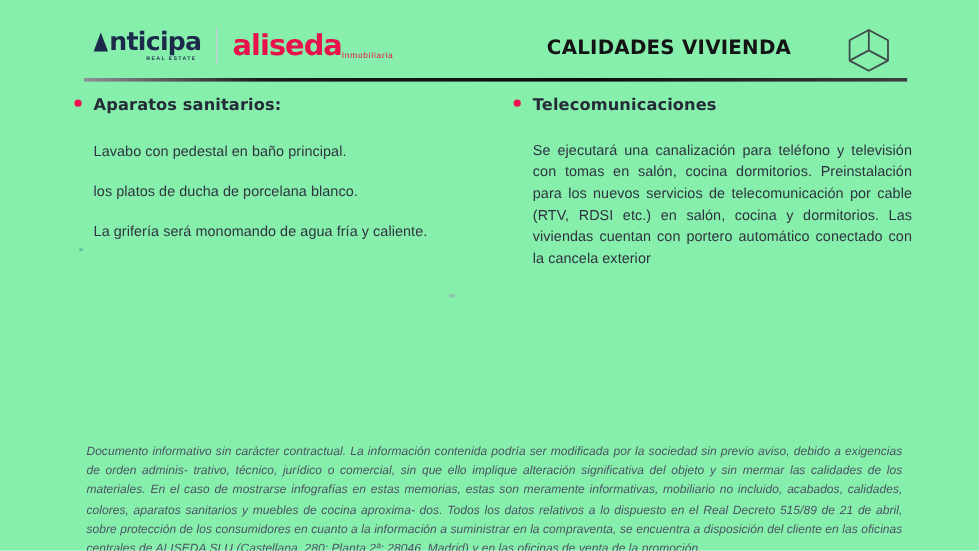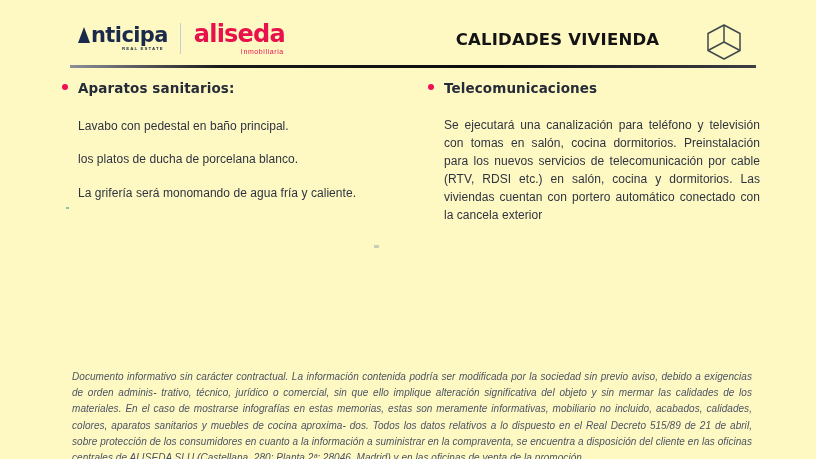--- a/index.html
+++ b/index.html
@@ -13,21 +13,21 @@
     position: relative;
     overflow: hidden;
     font-family: "Liberation Sans", sans-serif;
     color: #2b2f3a;
     -webkit-font-smoothing: antialiased;
   }
 
   .slide {
     position: absolute;
     inset: 0;
-    background: #fef9c3;
+    background: #86efac;
   }
 
   
   .header {
     position: absolute;
     left: 0;
     top: 0;
     width: 816px;
     height: 62px;
   }
@@ -80,21 +80,21 @@
 
   .logo-divider {
     width: 1px;
     height: 31px;
     background: #c9ccd3;
     margin: 0 13px 0 12px;
   }
 
   .logo-aliseda {
     display: flex;
-    flex-direction: column;
+    flex-direction: row;
     line-height: 1;
   }
   .logo-aliseda-main {
     color: #e8114b;
     font-size: 24px;
     font-weight: 700;
     letter-spacing: -0.8px;
     font-family: "DejaVu Sans", sans-serif;
   }
   .logo-aliseda-sub {

